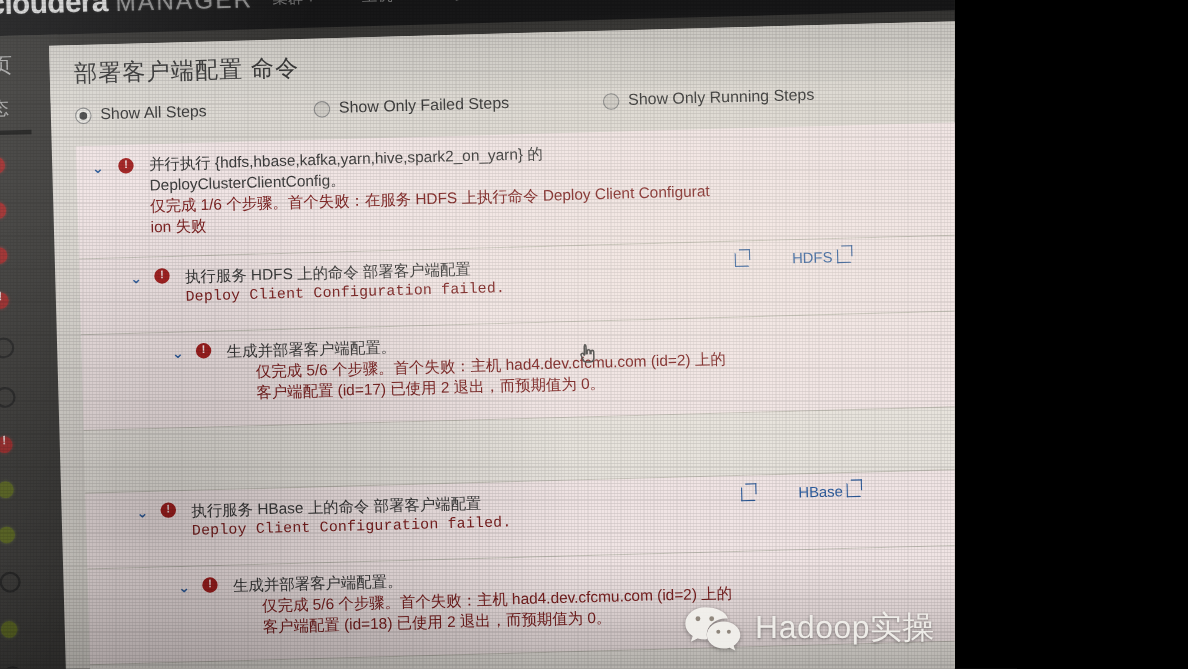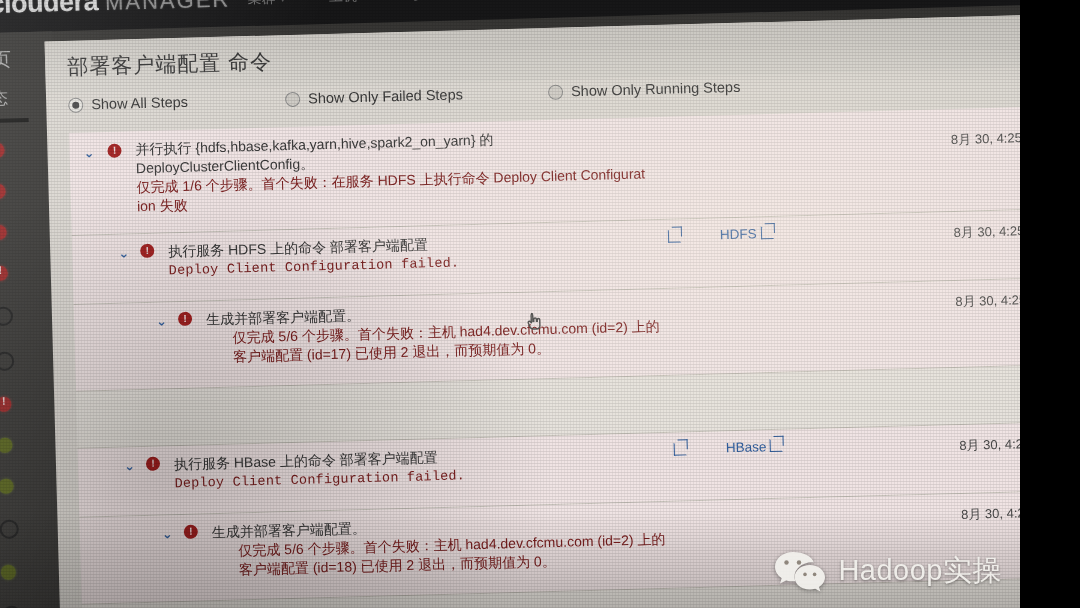--- a/index.html
+++ b/index.html
@@ -1,20 +1,20 @@
 <!DOCTYPE html>
 <html><head>
 <meta charset="utf-8">
 <style>
   html,body{margin:0;padding:0;background:#000;}
   body{width:1080px;height:608px;overflow:hidden;
        font-family:"Liberation Sans","DejaVu Sans",sans-serif;}
 
   
-  #photo{position:relative;width:1020px;height:608px;overflow:hidden;
+  #photo{position:relative;width:868px;height:608px;overflow:hidden;
          background:#1c1b19;}
 
   
   #screen{position:absolute;left:-40px;top:-34px;width:1180px;height:690px;
           transform:rotate(-1.55deg);transform-origin:50% 50%;
           background:#3b3a38;}
 
   
   .topbar{position:absolute;left:0;top:0;width:1180px;height:52px;
           background:#19191a;}

